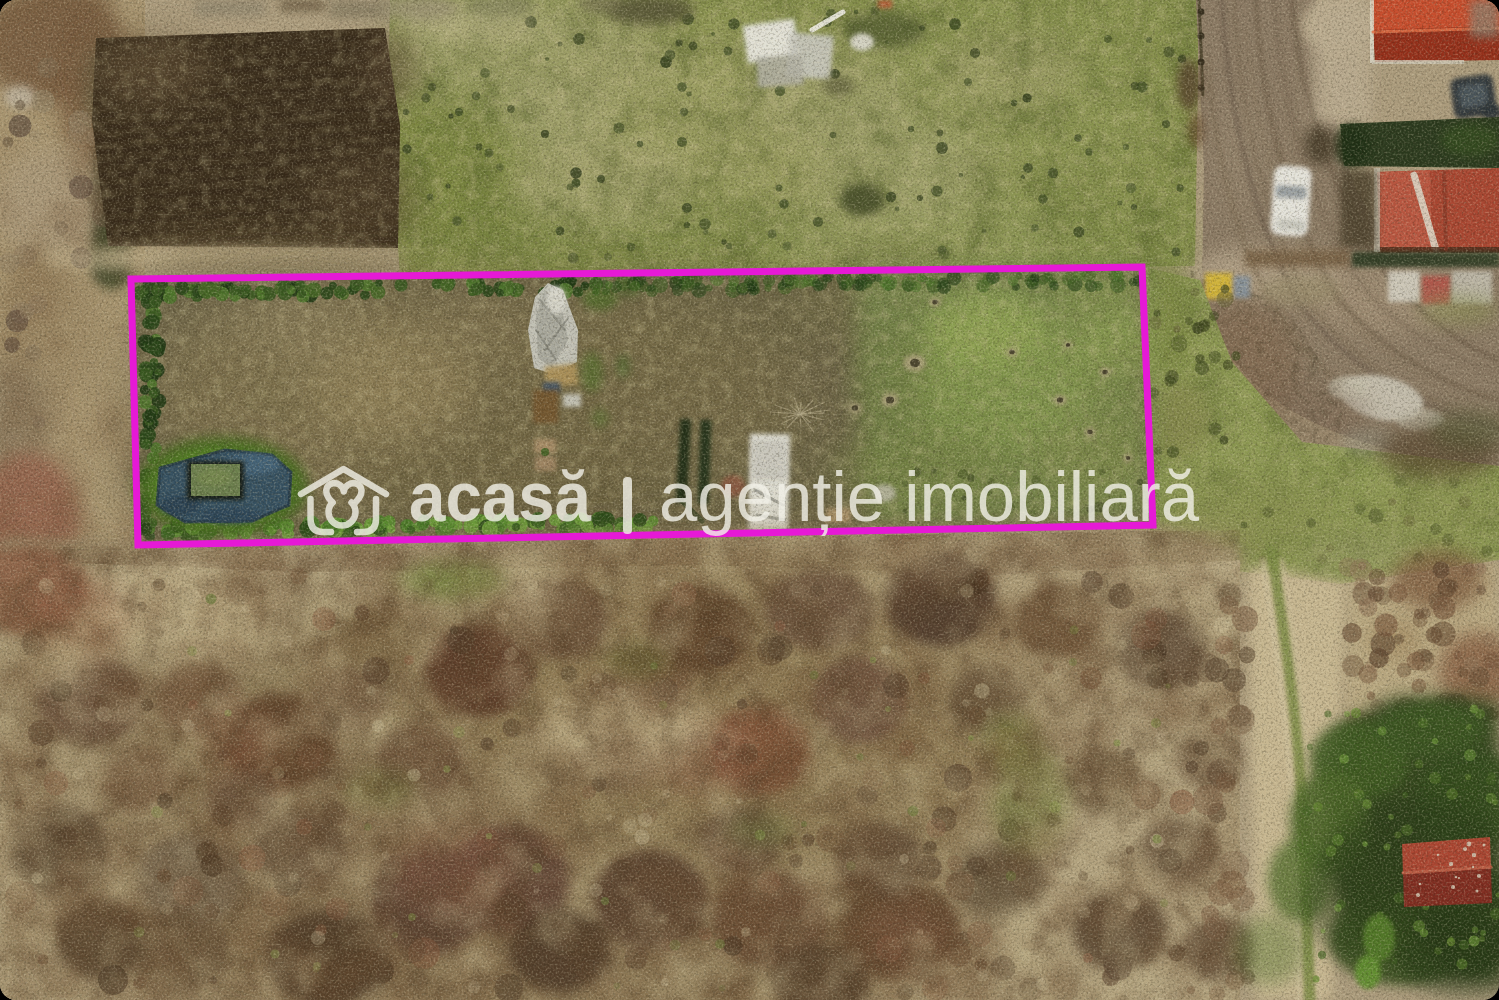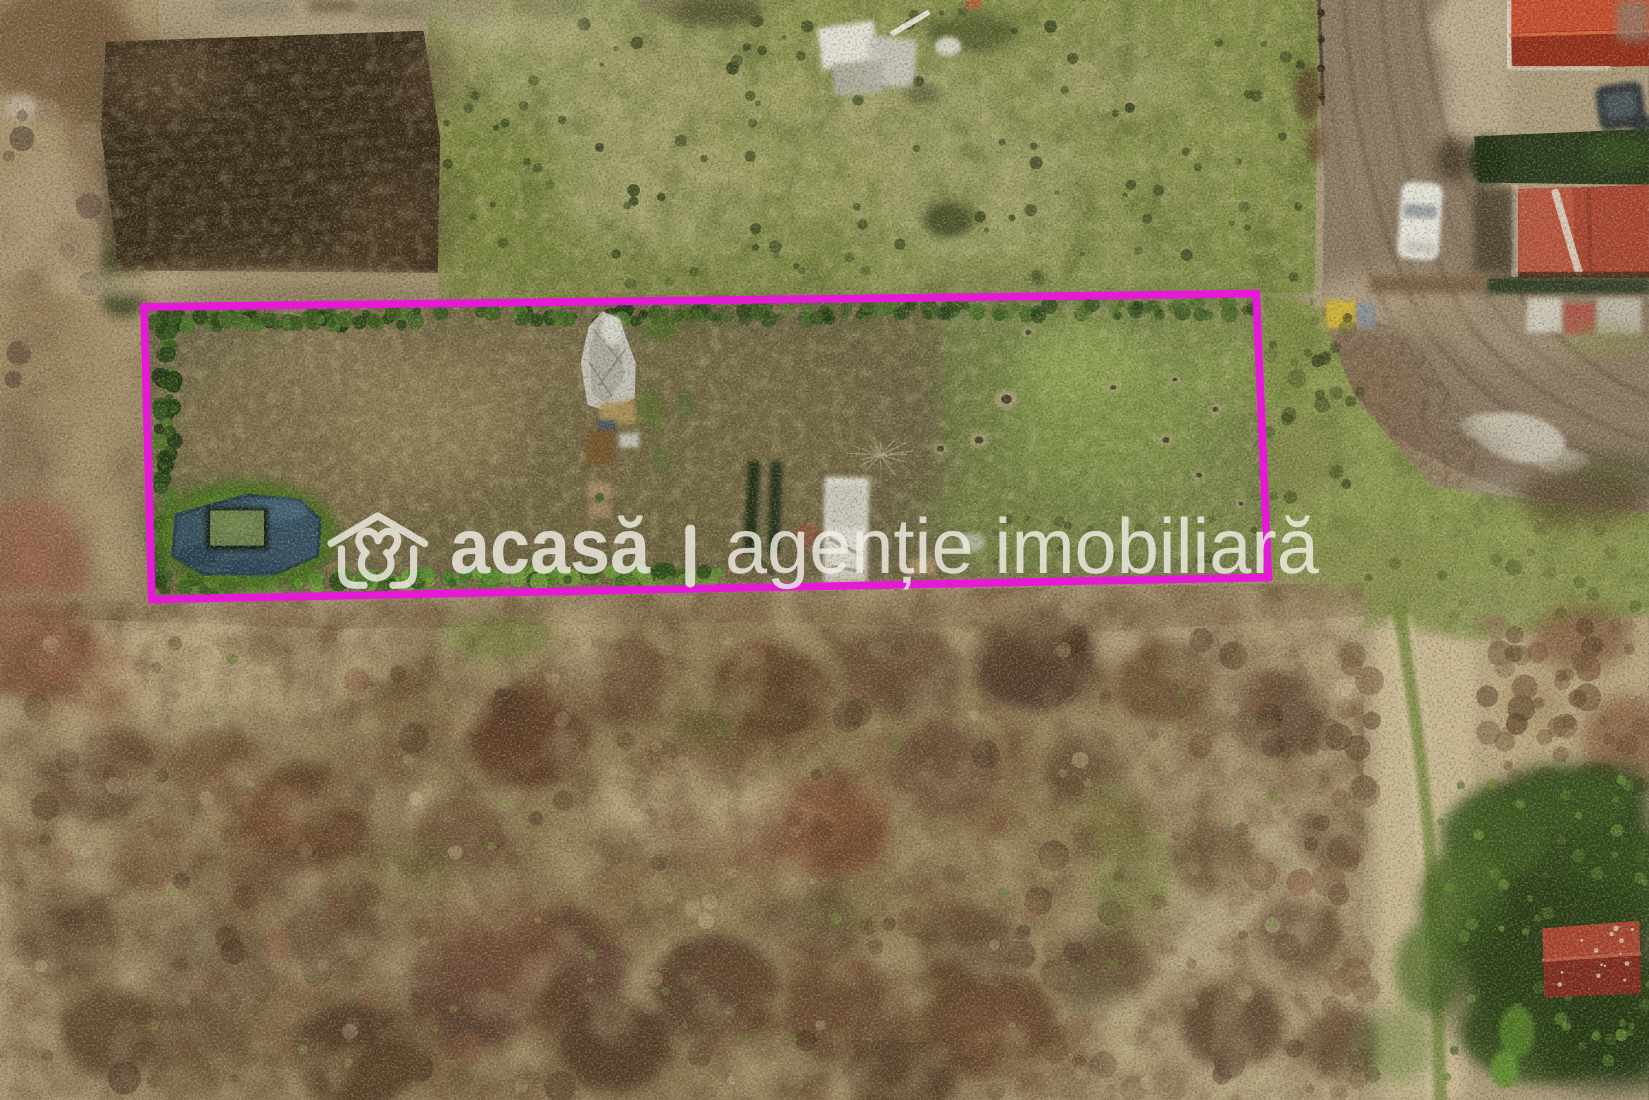--- a/index.html
+++ b/index.html
@@ -1,14 +1,14 @@
 <!DOCTYPE html>
 <html><head><meta charset="utf-8"><style>
 html,body{margin:0;padding:0;background:#000;}
-#scene{position:relative;width:1499px;height:1000px;overflow:hidden;}
+#scene{position:relative;width:1499px;height:1000px;overflow:hidden;border-radius:16px;}
 </style></head><body>
 
 <div id="scene">
 <svg width="1499" height="1000" viewBox="0 0 1499 1000" xmlns="http://www.w3.org/2000/svg">
 <defs>
 <filter color-interpolation-filters="sRGB" id="b2" x="-60%" y="-60%" width="220%" height="220%">
           <feGaussianBlur stdDeviation="2"></feGaussianBlur>
         </filter>
 <filter color-interpolation-filters="sRGB" id="b4" x="-60%" y="-60%" width="220%" height="220%">
           <feGaussianBlur stdDeviation="4"></feGaussianBlur>

